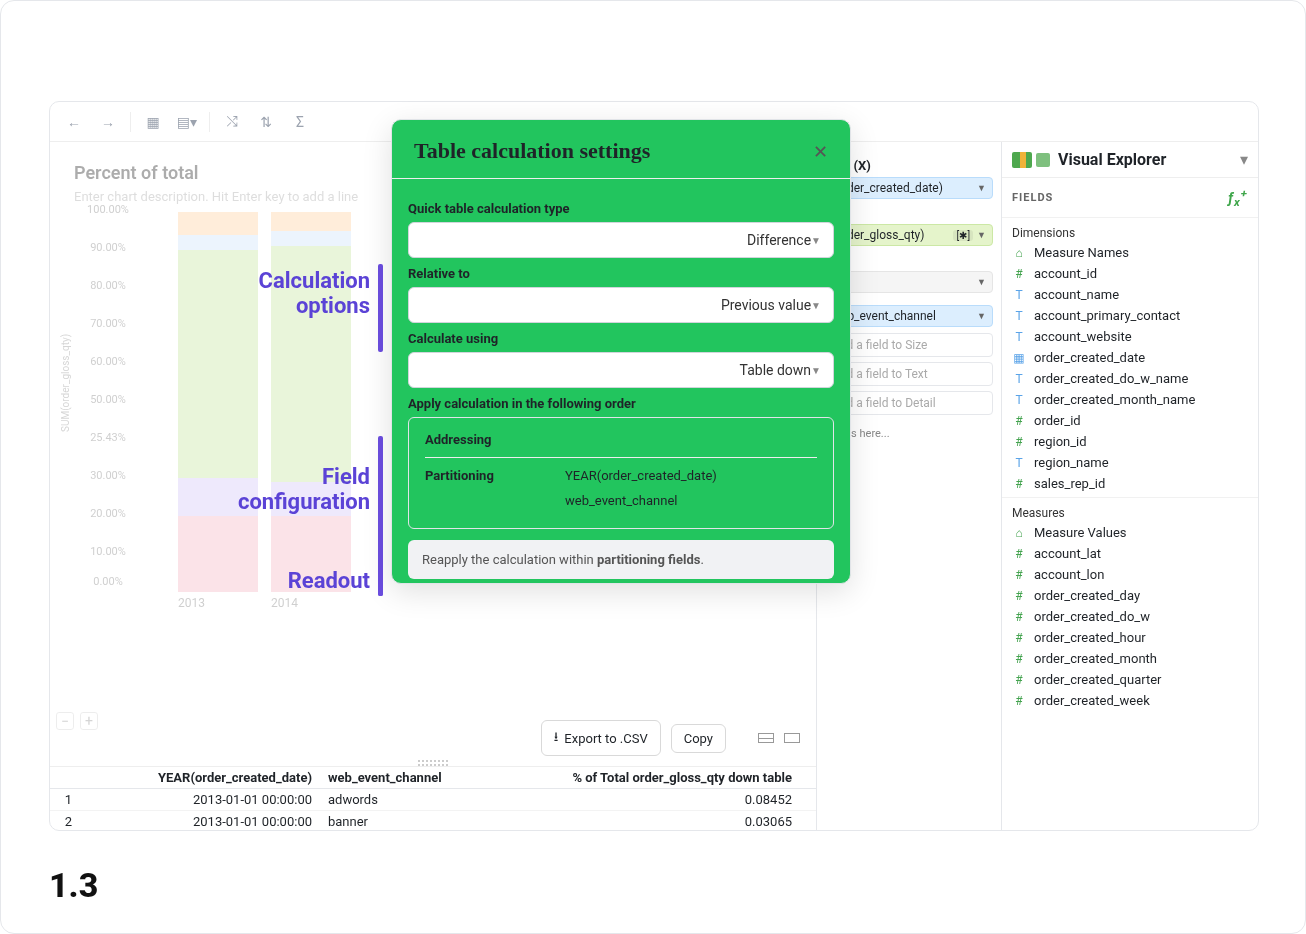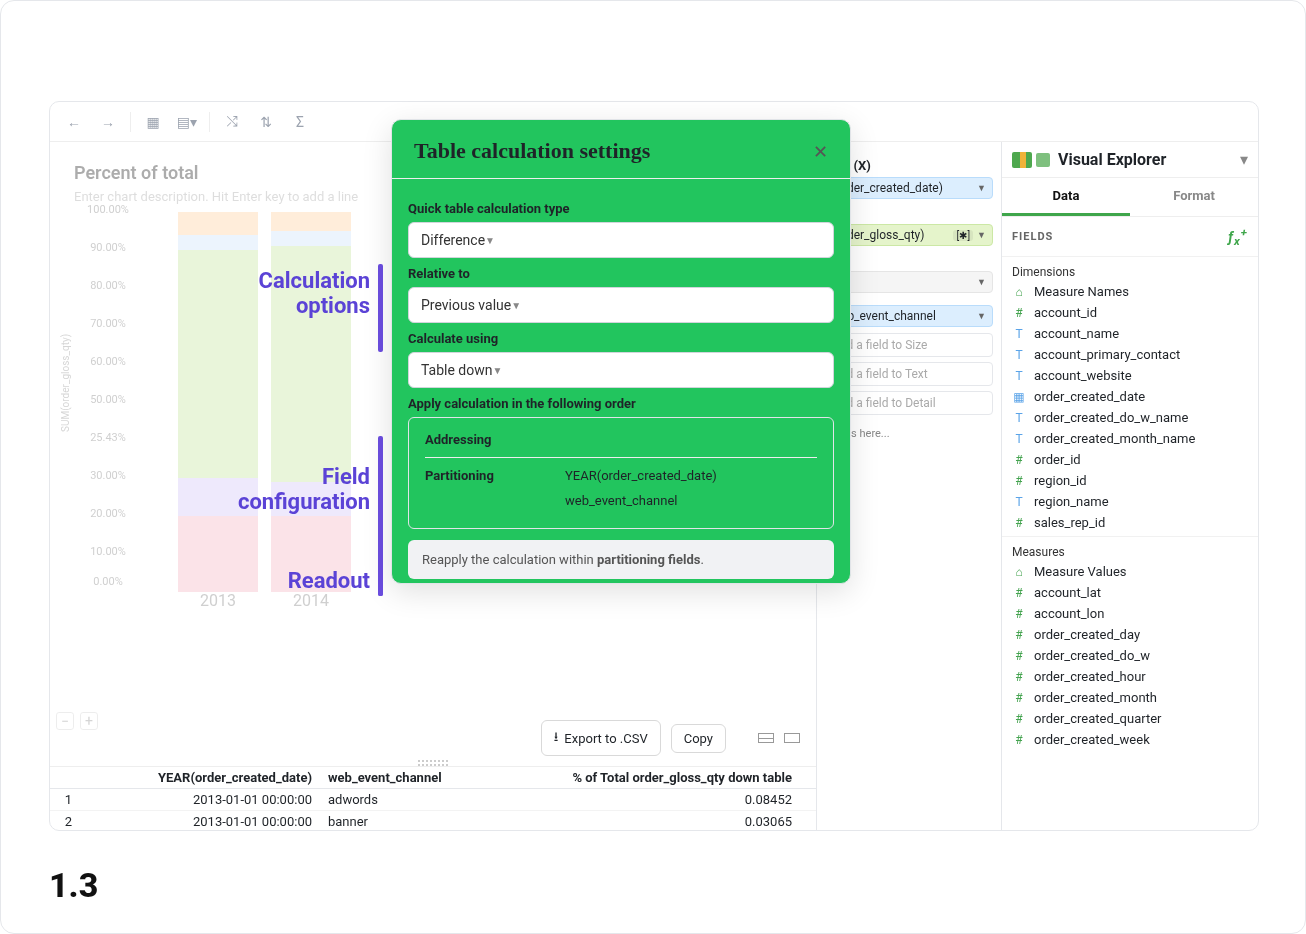--- a/index.html
+++ b/index.html
@@ -36,21 +36,21 @@
   .y-axis-title { position:absolute; left:10px; top:290px; transform:rotate(-90deg); transform-origin:left top; font-size:10px; color:#999; opacity:0.4; }
   .plot { position:absolute; left:86px; top:88px; right:30px; bottom:220px; opacity:0.4; }
   .ytick { position:absolute; left:-50px; width:44px; text-align:center; font-size:11px; color:#888; }
   .bar { position:absolute; bottom:18px; width:80px; }
   .seg { position:absolute; left:0; right:0; }
   .seg.orange { background:#ffd3a3; }
   .seg.blue   { background:#cfe4f9; }
   .seg.green  { background:#c7e5a3; }
   .seg.purple { background:#d5c8f7; }
   .seg.pink   { background:#f4b8c5; }
-  .xtick { position:absolute; bottom:0; font-size:16px; color:#888; text-align:center; width:80px; }
+  .xtick { position:absolute; bottom:0; font-size:12px; color:#888; width:80px; }
 
   .annotation { position:absolute; font-size:22px; font-weight:700; color:#5b43d6; text-align:right; }
   .annot-bar { position:absolute; width:5px; background:#6b4de0; border-radius:2px; }
 
   .fig-num { position:absolute; left:48px; bottom:28px; font-size:34px; font-weight:800; color:#111; }
 
   .shelves { width:185px; padding:10px 8px; border-right:1px solid #e5e7eb; font-size:13px; }
   .shelf-head { font-weight:700; font-size:13px; margin:6px 0 4px; }
   .pill { background:#dceefe; border:1px solid #b9dcfb; border-radius:4px; padding:3px 6px; font-size:12px; display:flex; justify-content:space-between; align-items:center; margin-bottom:6px; white-space:nowrap; overflow:hidden; }
   .pill.green { background:#e5f4cb; border-color:#cce8a5; }
@@ -83,21 +83,21 @@
     position:absolute; left:390px; top:118px; width:460px;
     background:#22c55e; border:1px solid #e1e4e8; border-radius:10px;
     box-shadow:0 8px 30px rgba(0,0,0,0.12);
     pointer-events:auto;
   }
   .modal-header { display:flex; justify-content:space-between; align-items:center; padding:18px 22px 14px; border-bottom:1px solid #eee; }
   .modal-title { font-family:Georgia,"Times New Roman",serif; font-size:22px; font-weight:600; }
   .close-x { font-size:18px; color:#555; cursor:pointer; }
   .modal-body { padding:14px 16px 0; }
   .mlabel { font-size:13px; font-weight:700; margin:8px 0 6px; }
-  .msel { width:100%; border:1px solid #d1d5db; border-radius:6px; padding:9px 12px; font-size:14px; display:flex; justify-content:flex-start; align-items:center; color:#333; background:#fff; margin-bottom:8px; cursor:pointer; }
+  .msel { width:100%; border:1px solid #d1d5db; border-radius:6px; padding:9px 12px; font-size:14px; display:flex; justify-content:flex-end; align-items:center; color:#333; background:#fff; margin-bottom:8px; cursor:pointer; }
   .msel .tri { color:#888; font-size:10px; }
   .order-box { border:1px solid #e1e4e8; border-radius:6px; padding:14px 16px 10px; margin-bottom:10px; }
   .order-row { display:flex; gap:40px; font-size:13px; margin-bottom:10px; }
   .order-row .k { width:100px; font-weight:700; }
   .ro { background:#f1f2f4; border-radius:6px; padding:12px 14px; font-size:13px; color:#555; margin-bottom:4px;margin-top:11px; }
   .modal-footer { display:flex; gap:8px; padding:16px 16px 18px; }
   .btn { border:none; border-radius:18px; padding:8px 18px; font-size:14px; font-weight:600; cursor:pointer; }
   .btn.cancel { background:#eef0f2; color:#333; }
   .btn.reset  { background:#f4f4f4; color:#bbb; }
   .btn.apply  { background:#eef0f2; color:#aaa; }
@@ -271,24 +271,20 @@
       <div class="shelf-prop">...ields here...</div>
     </div>
 
     <div class="right-panel">
       <div class="ve-header">
         <div class="ve-logo"></div>
         <div class="ve-logo2"></div>
         <div class="ve-title">Visual Explorer</div>
         <span style="color:#888">▾</span>
       </div>
-      <div class="tabs">
-        <div class="tab active">Data</div>
-        <div class="tab">Format</div>
-      </div>
       <div class="fields-head">
         <span>FIELDS</span>
         <span class="fx">ƒ<sub style="color:#3fa64b">x</sub><sup style="color:#3fa64b">+</sup></span>
       </div>
       <div class="field-scroll">
         <div class="group-label">Dimensions</div>
         <div id="dim-list">
             <div class="field">
               <span class="ficon tag">⌂</span>
               <span>Measure Names</span>

